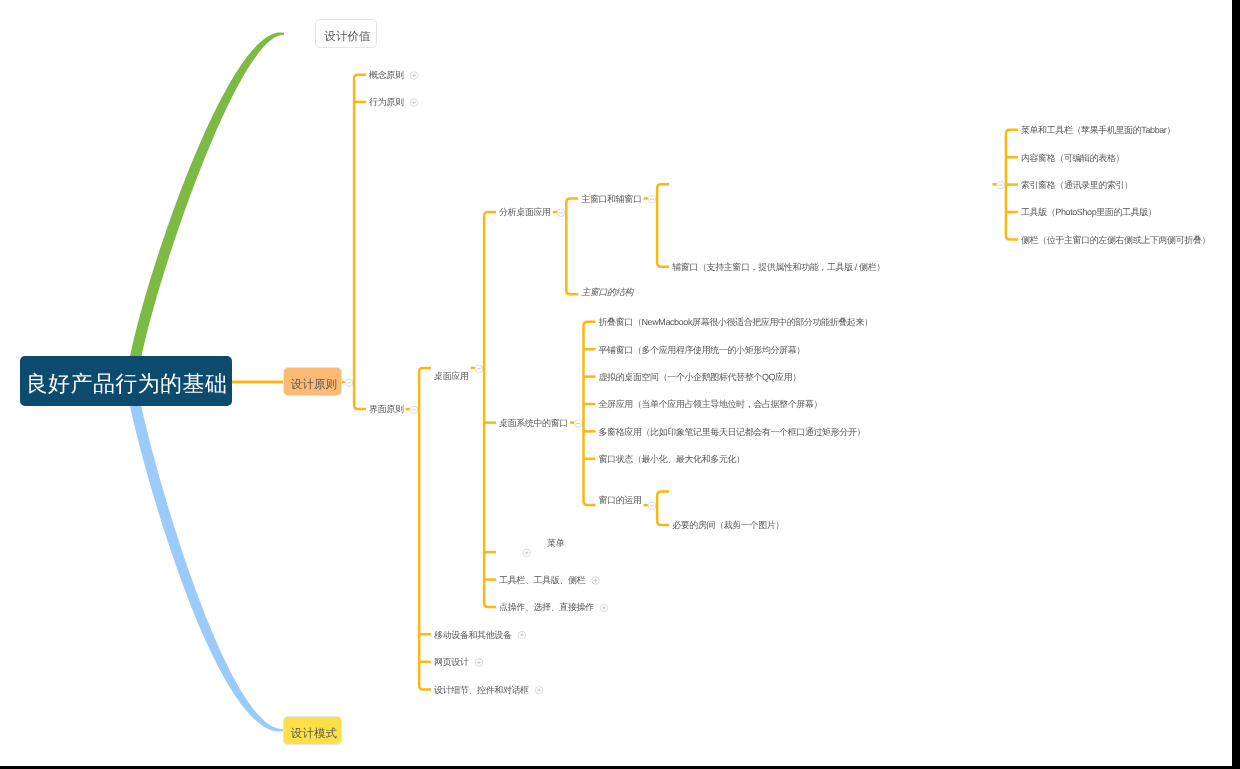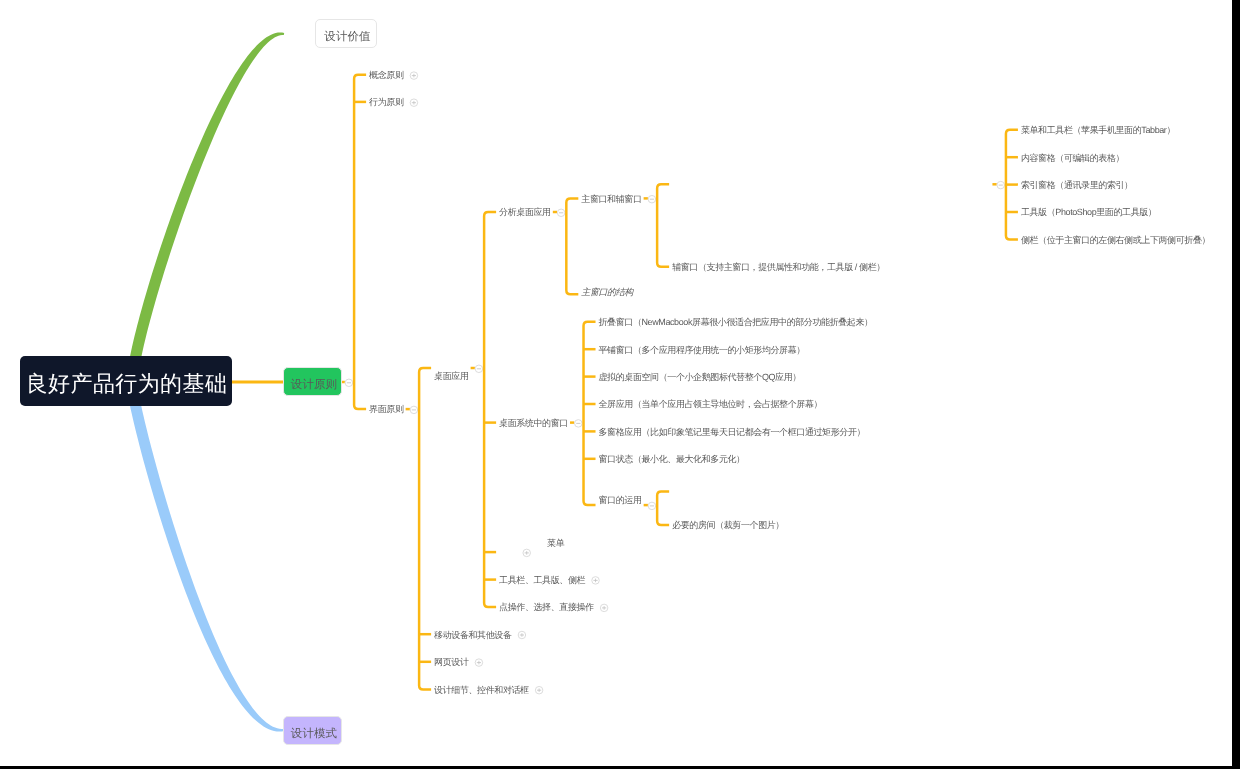--- a/index.html
+++ b/index.html
@@ -121,24 +121,24 @@
         <circle cx="478.9124999999999" cy="662.5999999999999" r="3.75" fill="#ffffff" stroke="#d8d8d8" stroke-width="0.9"></circle>
         <line x1="476.8124999999999" y1="662.5999999999999" x2="481.01249999999993" y2="662.5999999999999" stroke="#c0c0c0" stroke-width="0.8"></line>
         <line x1="478.9124999999999" y1="660.8" x2="478.9124999999999" y2="664.3999999999999" stroke="#c0c0c0" stroke-width="0.75"></line>
       </g>
       <g>
         <circle cx="539.1156249999999" cy="690.1999999999999" r="3.75" fill="#ffffff" stroke="#d8d8d8" stroke-width="0.9"></circle>
         <line x1="537.0156249999999" y1="690.1999999999999" x2="541.2156249999999" y2="690.1999999999999" stroke="#c0c0c0" stroke-width="0.8"></line>
         <line x1="539.1156249999999" y1="688.4" x2="539.1156249999999" y2="691.9999999999999" stroke="#c0c0c0" stroke-width="0.75"></line>
       </g>
     </svg>
-<div class="root-box" style="left: 20px; top: 356px; width: 212px; height: 50px; background: #0f172a; color: rgb(255, 255, 255);">良好产品行为的基础</div>
+<div class="root-box" style="left: 20px; top: 356px; width: 212px; height: 50px; background: #0c4a6e; color: rgb(255, 255, 255);">良好产品行为的基础</div>
     <div class="lv1-box" style="left: 283px; top: 19px; width: 62px; height: 29px; background: rgb(255, 255, 255); border-color: rgb(230, 230, 230); color: rgb(89, 89, 89); margin-left: 32px;">设计价值</div>
-    <div class="lv1-box" style="left: 283px; top: 367px; width: 59px; height: 29px; background: #22c55e; border-color: rgb(230, 230, 230); color: rgb(89, 89, 89);">设计原则</div>
-    <div class="lv1-box" style="left: 283px; top: 716px; width: 59px; height: 29px; background: #c4b5fd; border-color: rgb(230, 230, 230); color: rgb(89, 89, 89);">设计模式</div>
+    <div class="lv1-box" style="left: 283px; top: 367px; width: 59px; height: 29px; background: #fdba74; border-color: rgb(230, 230, 230); color: rgb(89, 89, 89);">设计原则</div>
+    <div class="lv1-box" style="left: 283px; top: 716px; width: 59px; height: 29px; background: #fde047; border-color: rgb(230, 230, 230); color: rgb(89, 89, 89);">设计模式</div>
     <div class="node-text" style="color: rgb(89, 89, 89); left: 369.1px; top: 69.15px;">概念原则</div>
     <div class="node-text" style="color: rgb(89, 89, 89); left: 369.1px; top: 96.25px;">行为原则</div>
     <div class="node-text" style="color: rgb(89, 89, 89); left: 369.1px; top: 403.45px;">界面原则</div>
     <div class="node-text" style="color: rgb(89, 89, 89); left: 434.106px; top: 362.35px; margin-top: 8px;">桌面应用</div>
     <div class="node-text" style="color: rgb(89, 89, 89); left: 499.112px; top: 206.35px;">分析桌面应用</div>
     <div class="node-text" style="color: rgb(89, 89, 89); left: 581.322px; top: 192.75px;">主窗口和辅窗口</div>
     <div class="node-text" style="color: rgb(89, 89, 89); left: 1020.93px; top: 124.15px;">菜单和工具栏（苹果手机里面的Tabbar）</div>
     <div class="node-text" style="color: rgb(89, 89, 89); left: 1020.93px; top: 151.55px;">内容窗格（可编辑的表格）</div>
     <div class="node-text" style="color: rgb(89, 89, 89); left: 1020.93px; top: 178.95px;">索引窗格（通讯录里的索引）</div>
     <div class="node-text" style="color: rgb(89, 89, 89); left: 1020.93px; top: 206.35px;">工具版（PhotoShop里面的工具版）</div>

